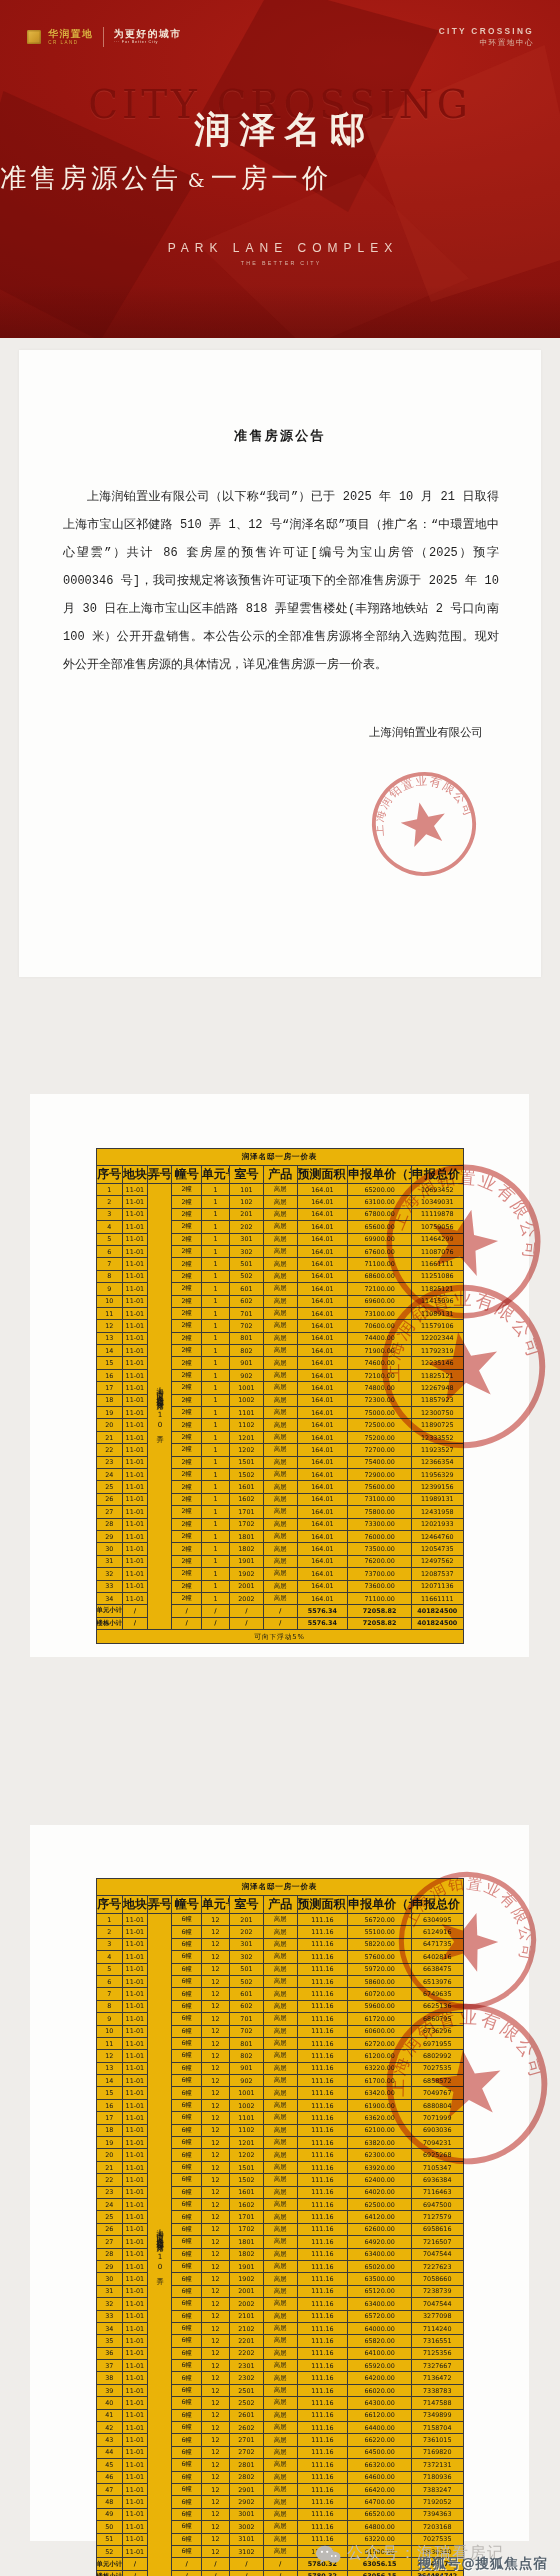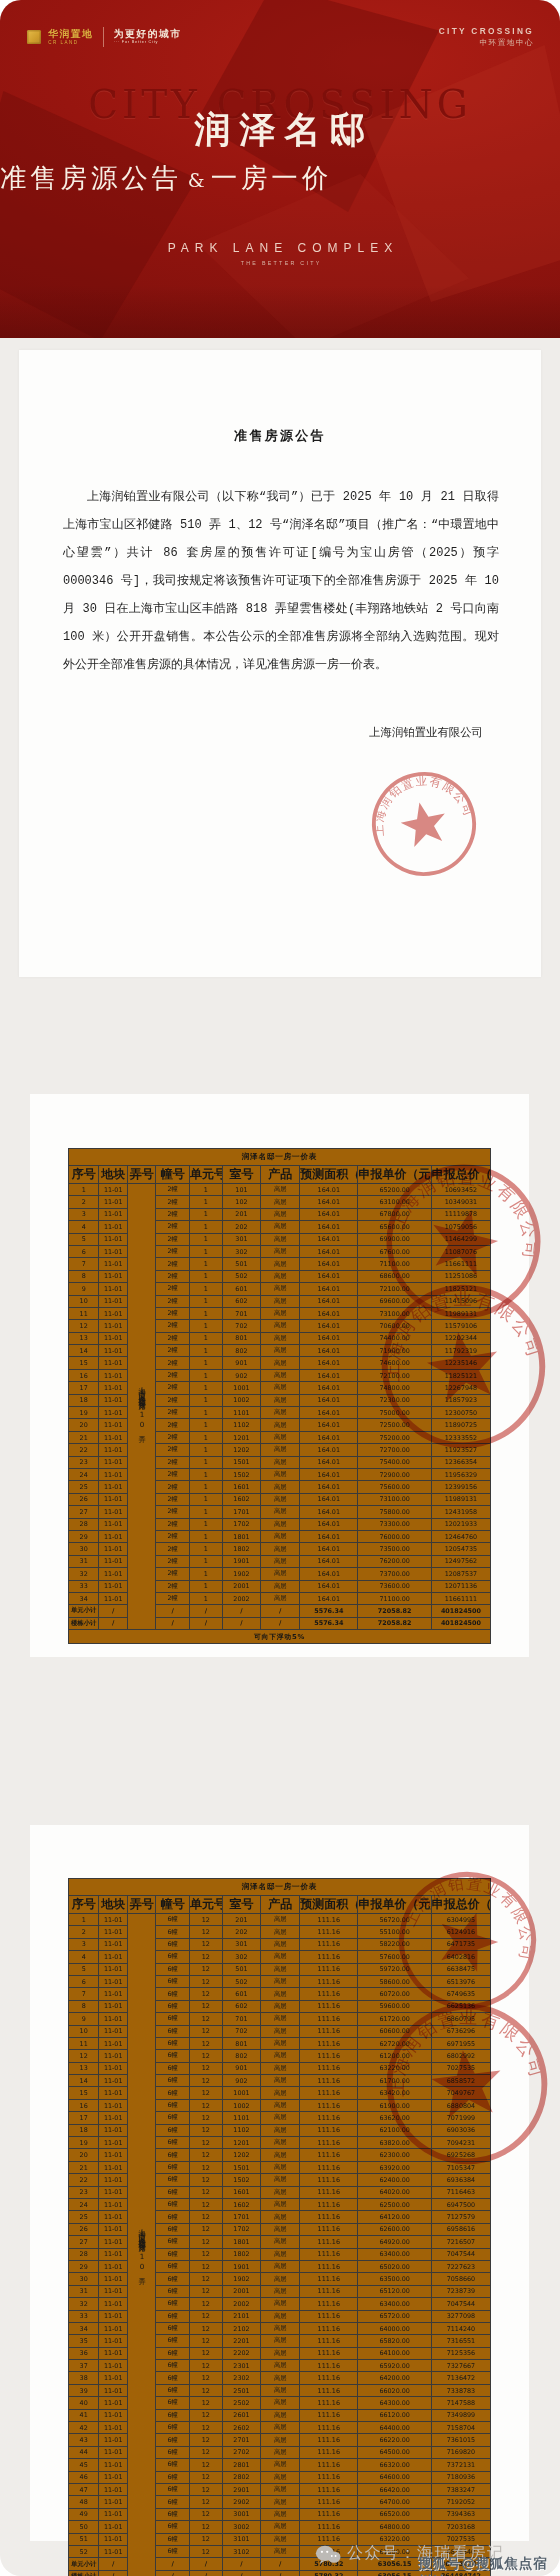--- a/index.html
+++ b/index.html
@@ -1,17 +1,17 @@
 <!DOCTYPE html>
 <html style="font-size:12px"><head>
 <meta charset="utf-8">
 <style>
   html,body{margin:0;padding:0;}
   #page{position:relative;width:560px;height:2576px;background:#efedea;overflow:hidden;
-        font-family:"Liberation Serif",serif;border-radius:21px;-webkit-font-smoothing:antialiased;}
+        font-family:"Liberation Serif",serif;-webkit-font-smoothing:antialiased;}
 
   
   .hero{position:absolute;left:0;top:0;width:560px;height:338px;overflow:hidden;
         background:radial-gradient(130% 95% at 68% 18%, #ab1d14 0%, #97150f 45%, #7d100c 100%);}
   .leaf{position:absolute;}
   .leaf1{left:136px;top:-15px;width:303px;height:227px;background:rgba(112,10,8,.45);
          clip-path:polygon(45% 0,100% 20%,70% 100%,20% 60%);}
   .leaf2{left:363px;top:45px;width:227px;height:257px;background:rgba(193,54,38,.22);
          clip-path:polygon(0 30%,80% 0,100% 80%,30% 100%);}
   .leaf3{left:-45px;top:91px;width:242px;height:250px;background:rgba(105,10,8,.38);
@@ -60,31 +60,31 @@
         text-align:justify;text-indent:2em;font-family:Liberation Mono, monospace;}
   .doc-sig{margin:38px 58px 0 0;text-align:right;font-size:11.4px;color:#1e1e1e;line-height:30px;}
 
   
   .seal{position:absolute;pointer-events:none;mix-blend-mode:multiply;opacity:.6;}
   .seal svg{width:100%;height:100%;}
 
   
   .table-panel-1{left:30px;top:1094px;width:499px;height:563px;}
   .table-panel-2{left:30px;top:1825px;width:499px;height:716px;}
-  .price-table{width:423px;margin:54px auto 0 auto;border-collapse:collapse;table-layout:fixed;
-        font-family:"DejaVu Sans",sans-serif;font-size:6.4px;color:#161616;background:#a16207;}
+  .price-table{width:368px;margin:54px auto 0 auto;border-collapse:collapse;table-layout:fixed;
+        font-family:"DejaVu Sans",sans-serif;font-size:6.4px;color:#161616;background:#eab308;}
   .table-panel-2 .price-table{margin-top:53px;}
   .price-table td{border:0.8px solid #3a3a3a;text-align:center;vertical-align:middle;
         padding:0;height:11.4px;overflow:hidden;white-space:nowrap;}
   .price-table .t-title td{height:16px;font-weight:bold;font-size:7.6px;letter-spacing:0.8px;}
   .price-table .t-head td{height:12px;font-weight:bold;font-size:12px;}
   .price-table .lane{writing-mode:vertical-rl;text-orientation:upright;font-size:7.2px;
         letter-spacing:1.5px;white-space:normal;line-height:1.1;}
   .price-table .t-sub td{font-weight:bold;}
-  .price-table .t-note td{height:13px;font-weight:bold;font-size:6.8px;letter-spacing:0.8px;}
+  .price-table .t-note td{height:13px;font-weight:normal;font-size:6.8px;letter-spacing:0.8px;}
 
   
   .footer-mark{position:absolute;left:0;top:2537px;width:560px;height:39px;}
   .wechat-icon{position:absolute;left:315px;top:7.6px;width:26px;height:19.7px;}
   .wx-label{position:absolute;left:347px;top:6px;font-size:16px;letter-spacing:1.5px;
         color:#bdbab6;font-family:"DejaVu Sans",sans-serif;}
   .sohu-label{position:absolute;left:418px;top:18px;font-size:13.6px;font-weight:bold;
         letter-spacing:0.8px;color:#55626e;font-family:"DejaVu Sans",sans-serif;
         text-shadow:0.8px 0.8px 0 rgba(255,255,255,.8);}
 </style>

